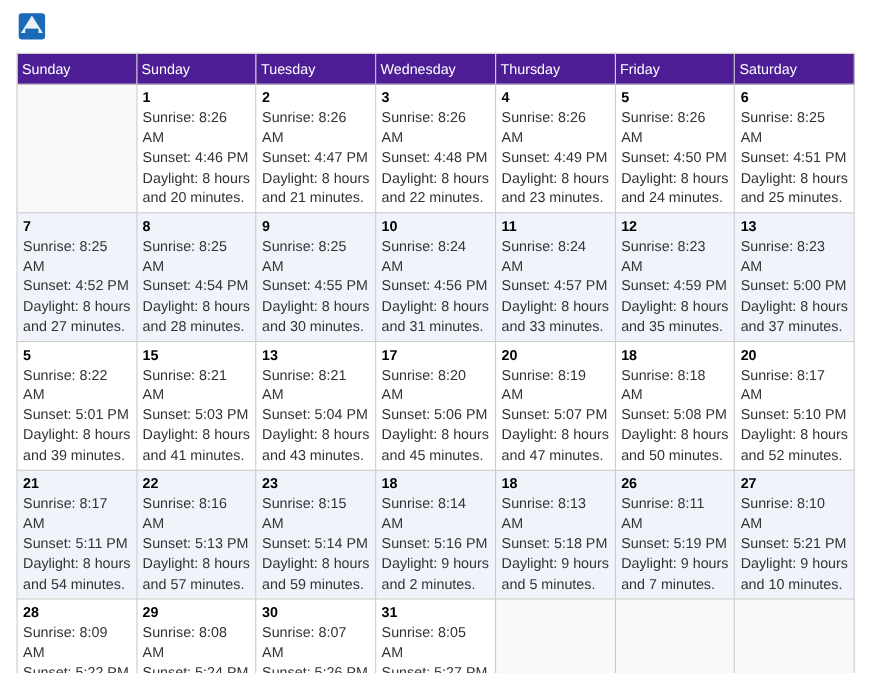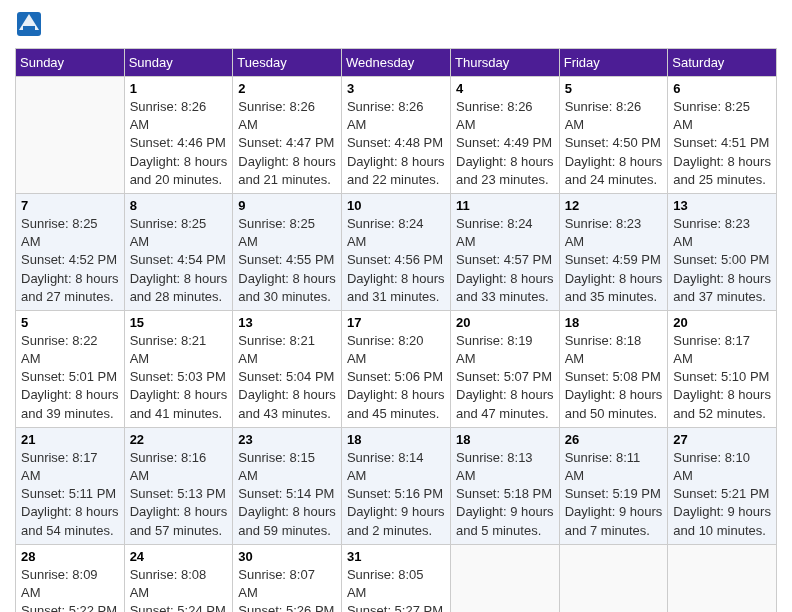--- a/index.html
+++ b/index.html
@@ -235,21 +235,21 @@
           <span class="day-num">27</span>
           <div class="day-info">Sunrise: 8:10 AM<br>Sunset: 5:21 PM<br>Daylight: 9 hours<br>and 10 minutes.</div>
         </td>
       </tr>
       <tr>
         <td>
           <span class="day-num">28</span>
           <div class="day-info">Sunrise: 8:09 AM<br>Sunset: 5:22 PM<br>Daylight: 9 hours<br>and 13 minutes.</div>
         </td>
         <td>
-          <span class="day-num">24</span>
+          <span class="day-num">29</span>
           <div class="day-info">Sunrise: 8:08 AM<br>Sunset: 5:24 PM<br>Daylight: 9 hours<br>and 16 minutes.</div>
         </td>
         <td>
           <span class="day-num">30</span>
           <div class="day-info">Sunrise: 8:07 AM<br>Sunset: 5:26 PM<br>Daylight: 9 hours<br>and 18 minutes.</div>
         </td>
         <td>
           <span class="day-num">31</span>
           <div class="day-info">Sunrise: 8:05 AM<br>Sunset: 5:27 PM<br>Daylight: 9 hours<br>and 21 minutes.</div>
         </td>

